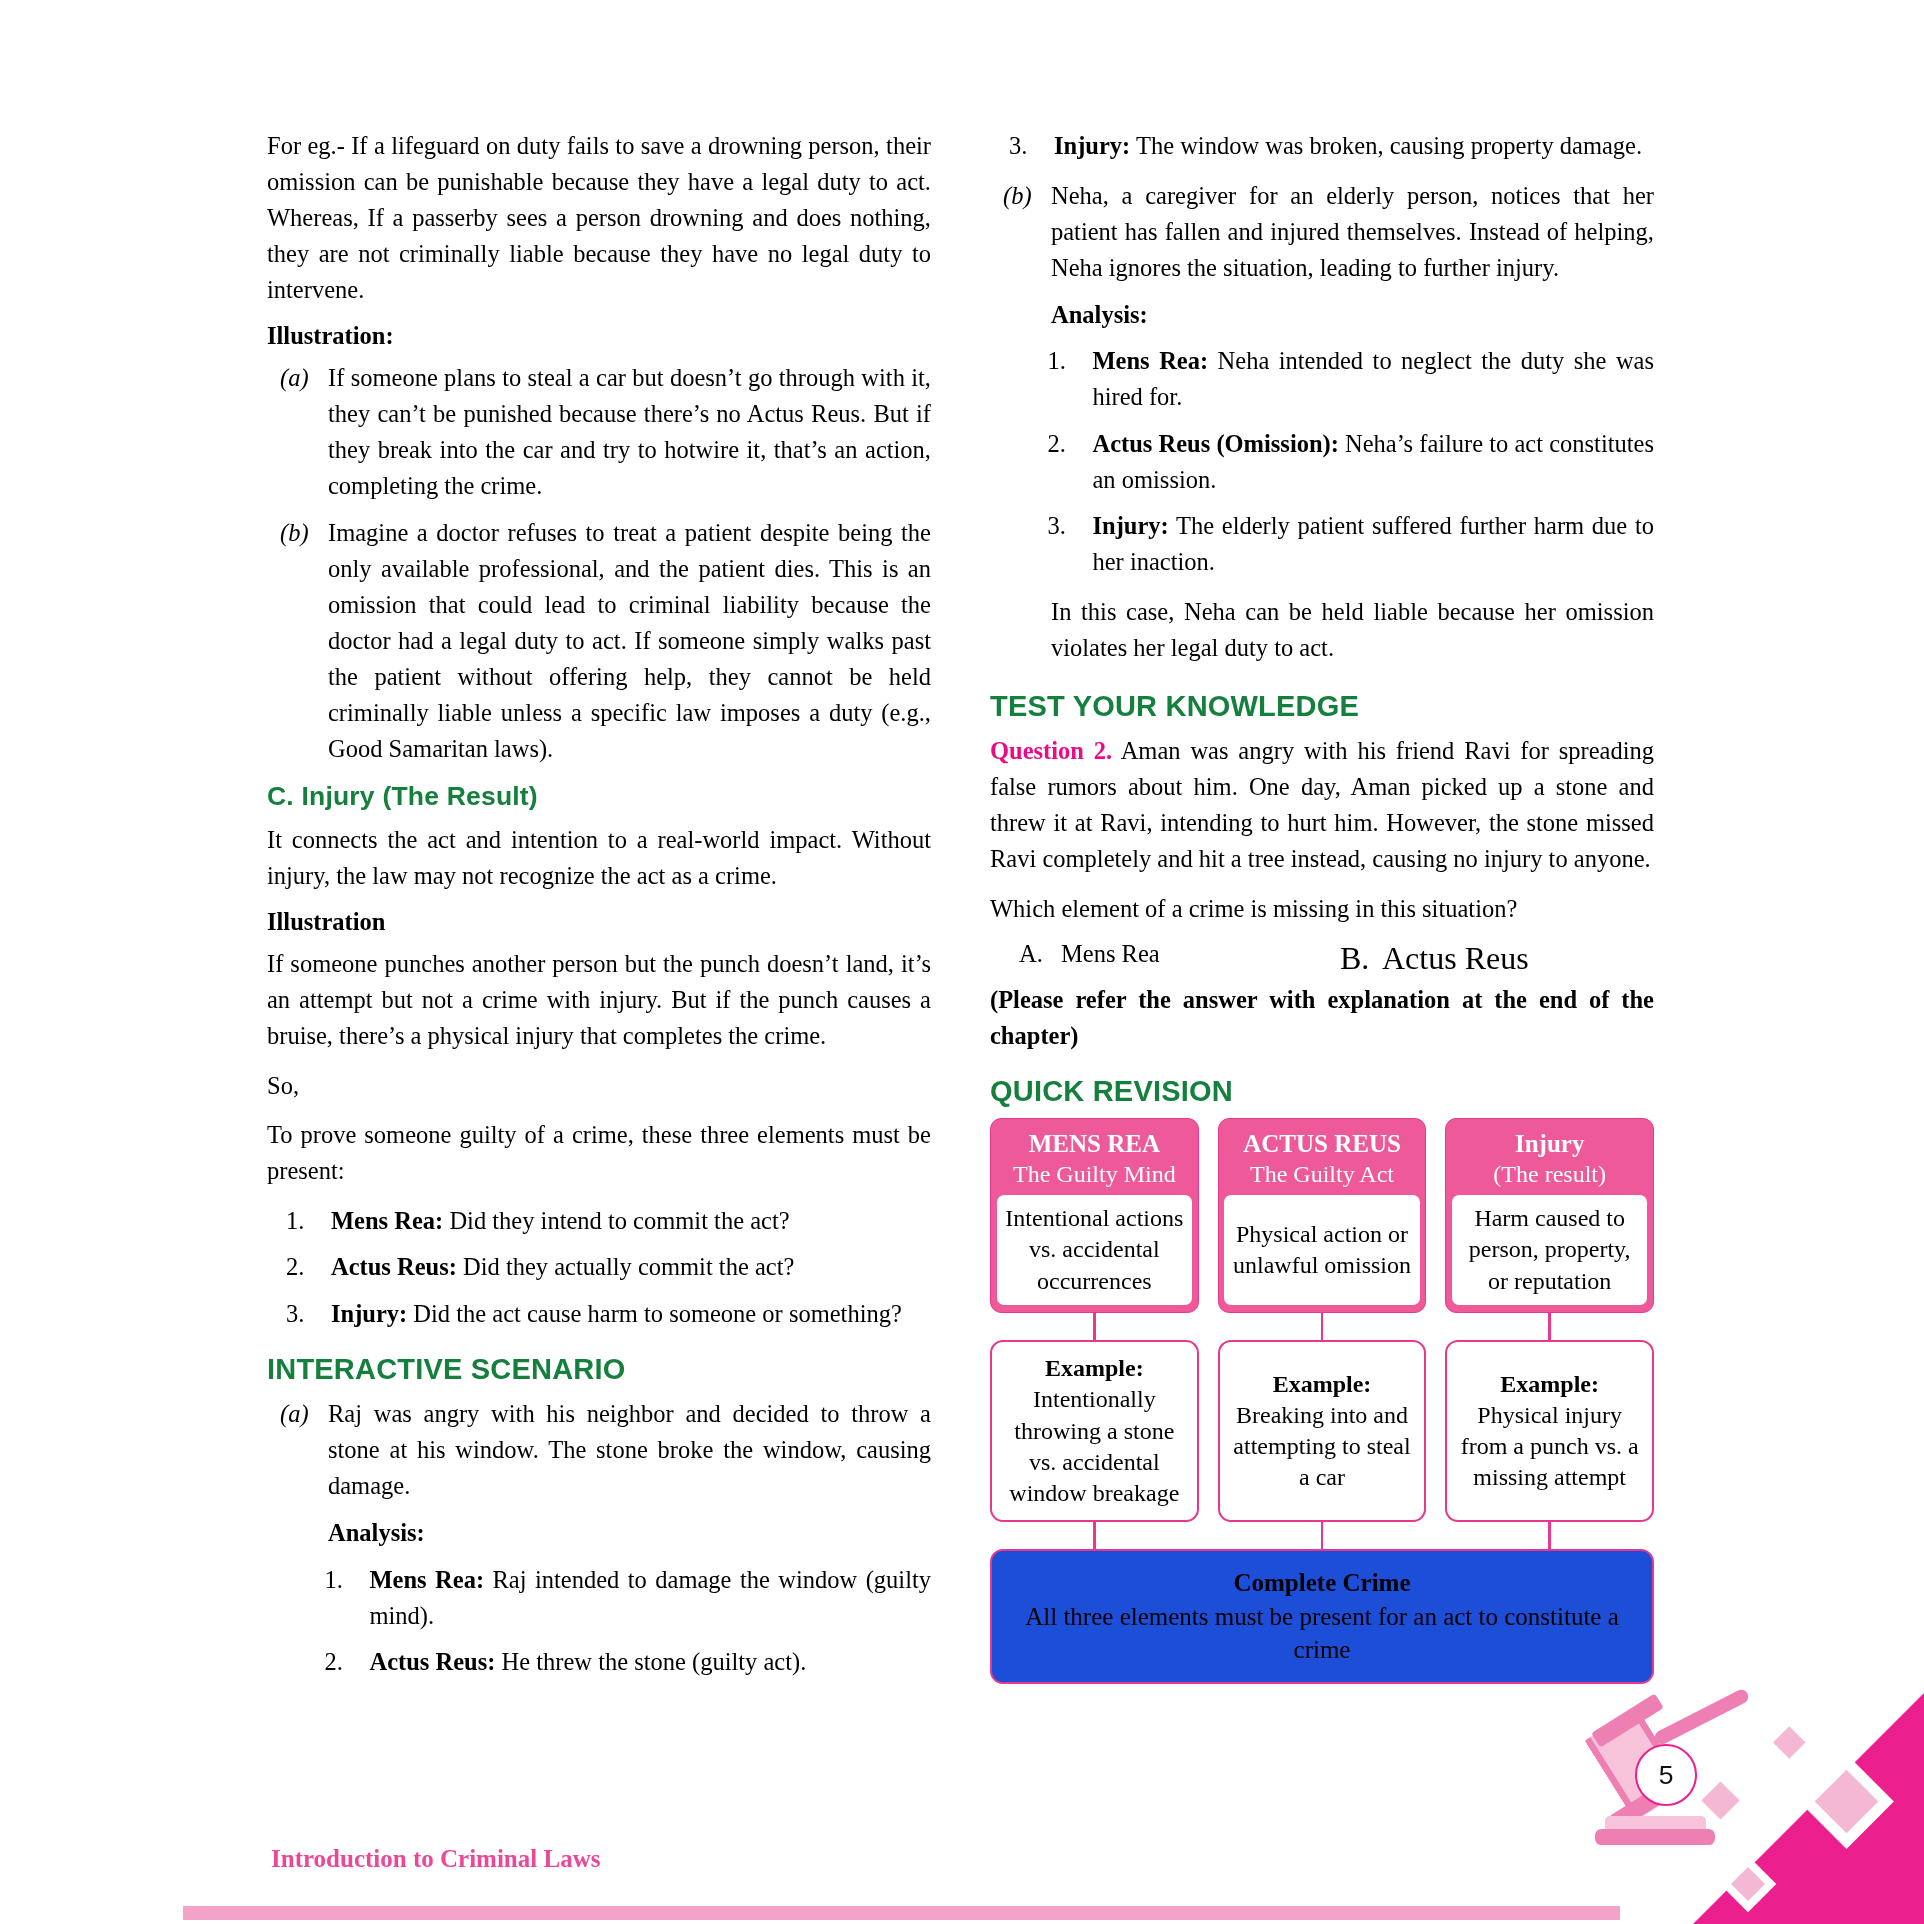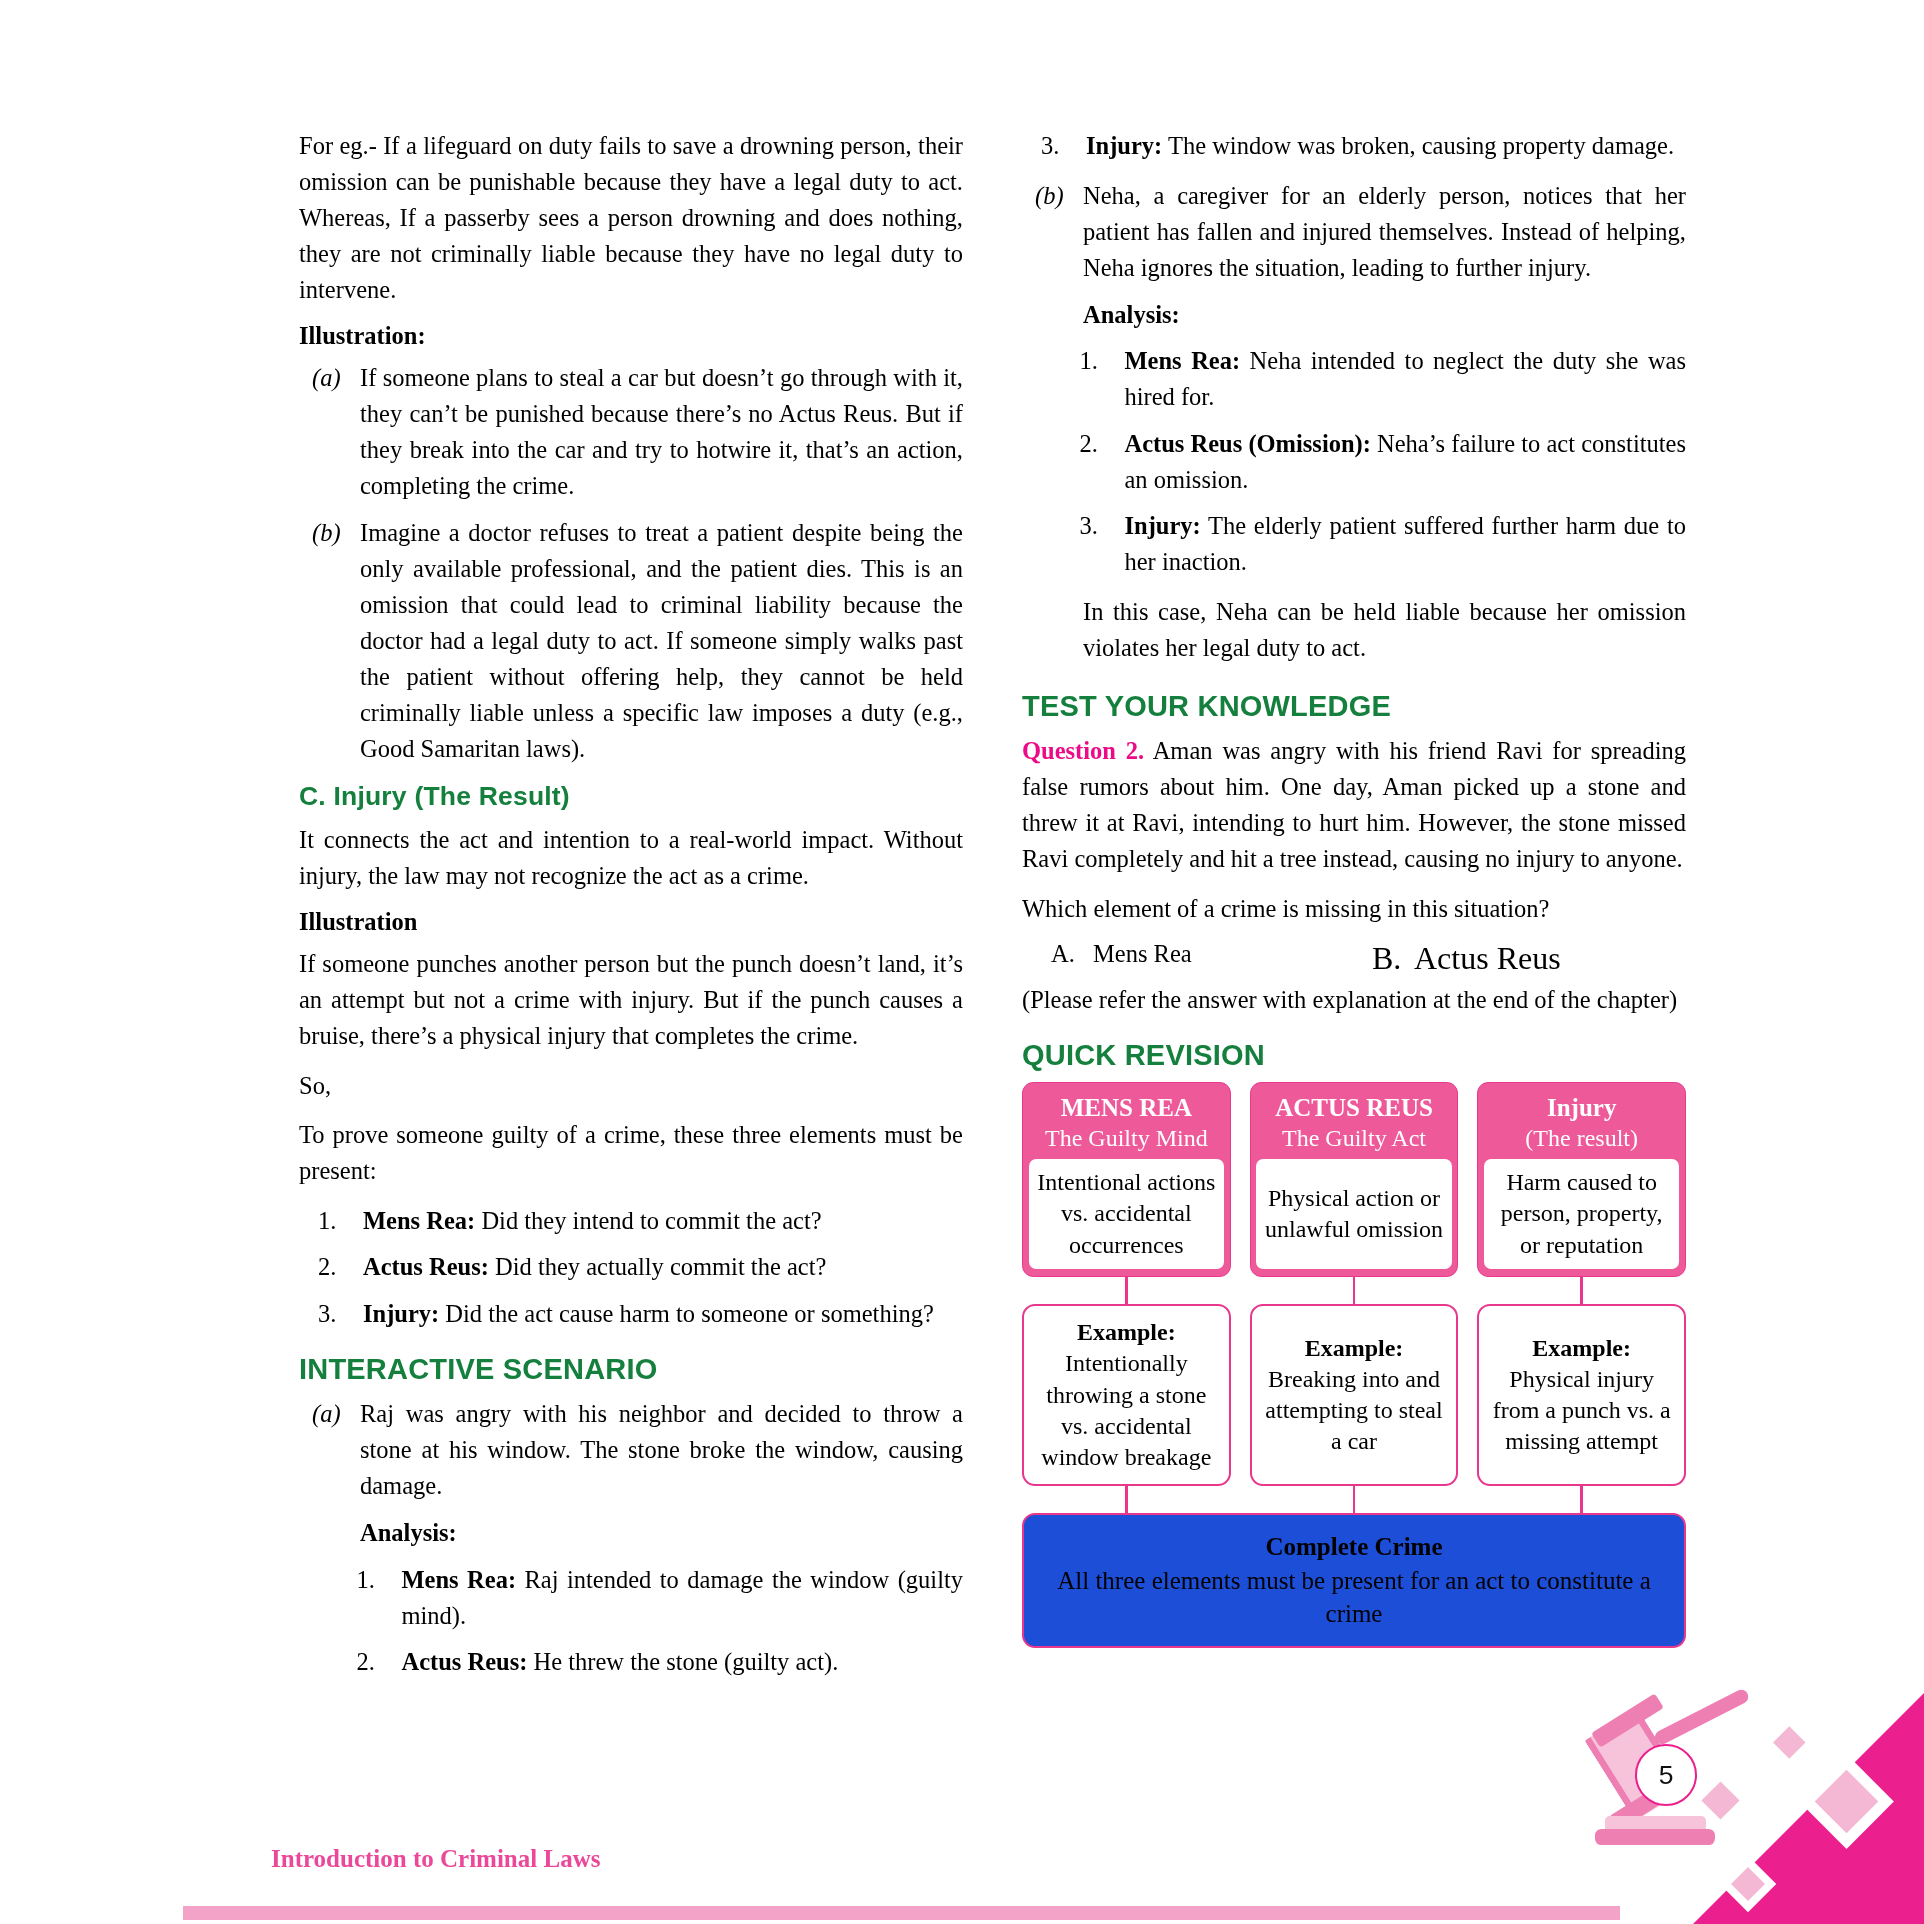--- a/index.html
+++ b/index.html
@@ -16,21 +16,20 @@
   }
 
   
   .cols{
     position:absolute;
     left:267px;
     top:128px;
     width:1388px;
     display:flex;
     gap:59px;
-    margin-left:32px;
   }
   .col{width:664px;}
   .col.right{width:664px;}
 
   
   p, li, div.tx{
     font-size:24.5px;
     line-height:1.47;
     color:#000;
     margin:0 0 13.6px 0;
@@ -410,21 +409,21 @@
 
       <div style="display:flex;margin:0 0 4.8px 0;padding-left:29px;">
         <div style="width:321px;font-size:24.5px;">
           <span style="display:inline-block;width:42px;">A.</span><span>Mens Rea</span>
         </div>
         <div style="font-size:32px;">
           <span style="display:inline-block;width:42px;">B.</span><span>Actus Reus</span>
         </div>
       </div>
 
-      <p style="font-weight:normal;">(Please refer the answer with explanation at the end of the chapter)</p>
+      <p style="font-weight:bold;">(Please refer the answer with explanation at the end of the chapter)</p>
 
       <div class="pink-head big" style="margin-top:21px;margin-bottom:8px;">QUICK REVISION</div>
 
       <div class="qr">
 
         <div class="qr-row">
           <div class="qr-card">
             <div class="ttl">MENS REA</div>
             <div class="sub">The Guilty Mind</div>
             <div class="body">Intentional actions vs. accidental occurrences</div>

